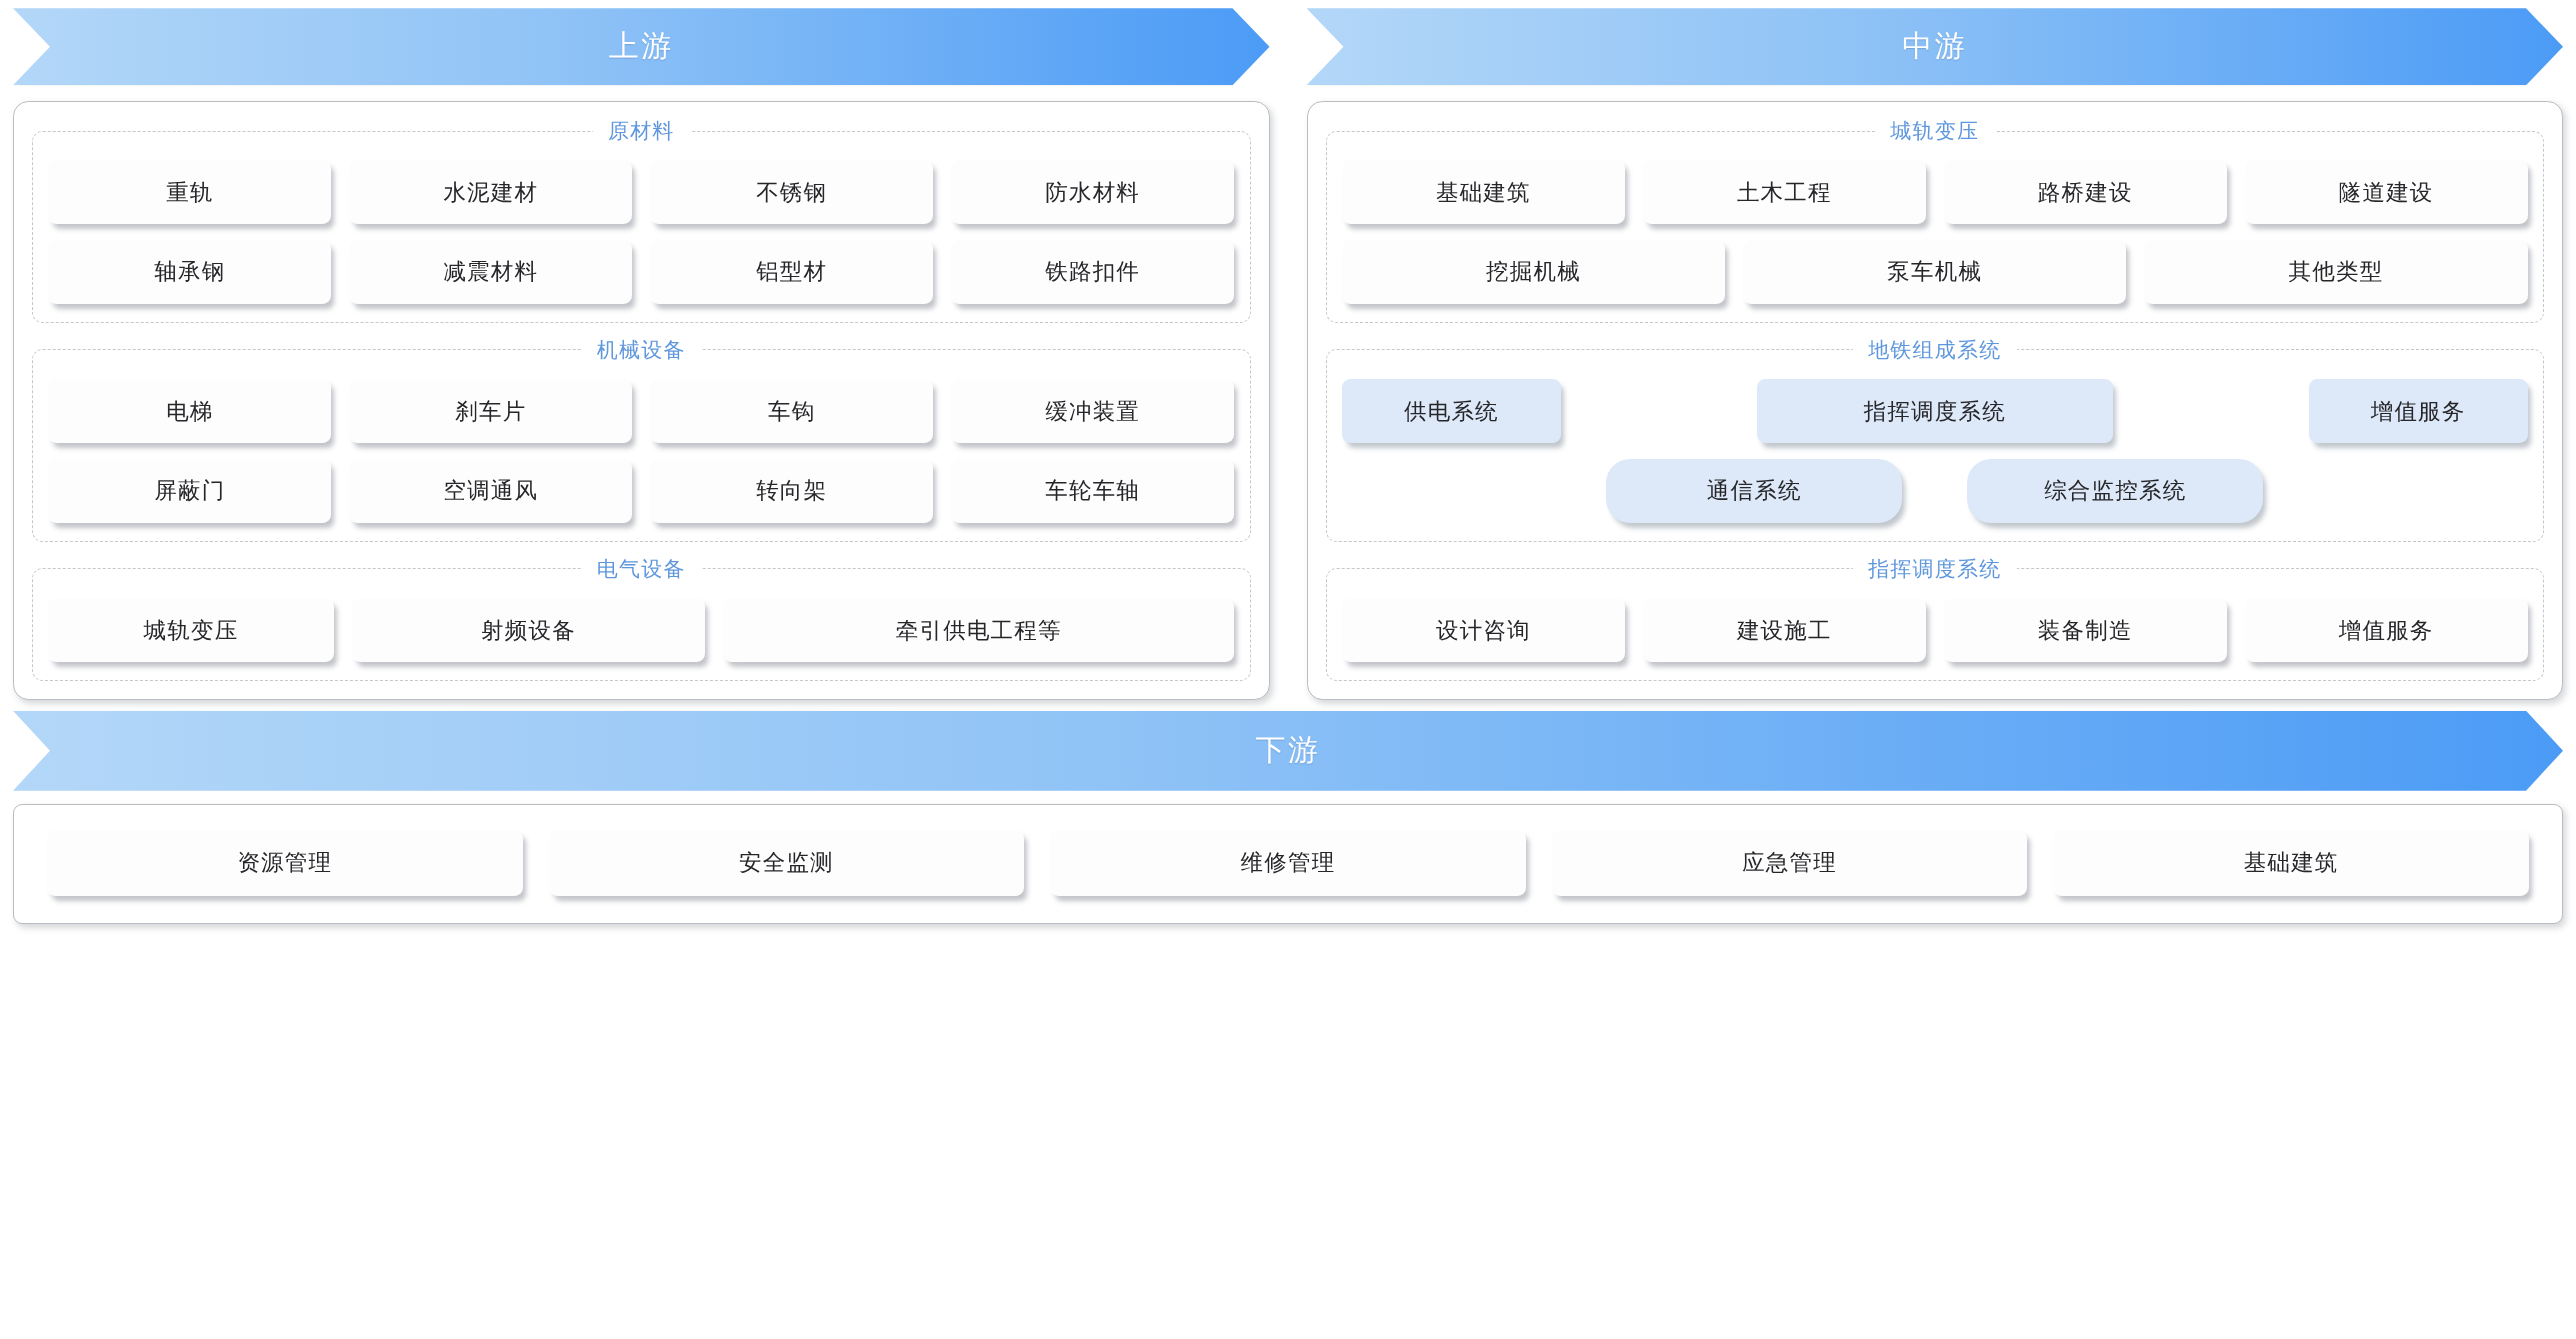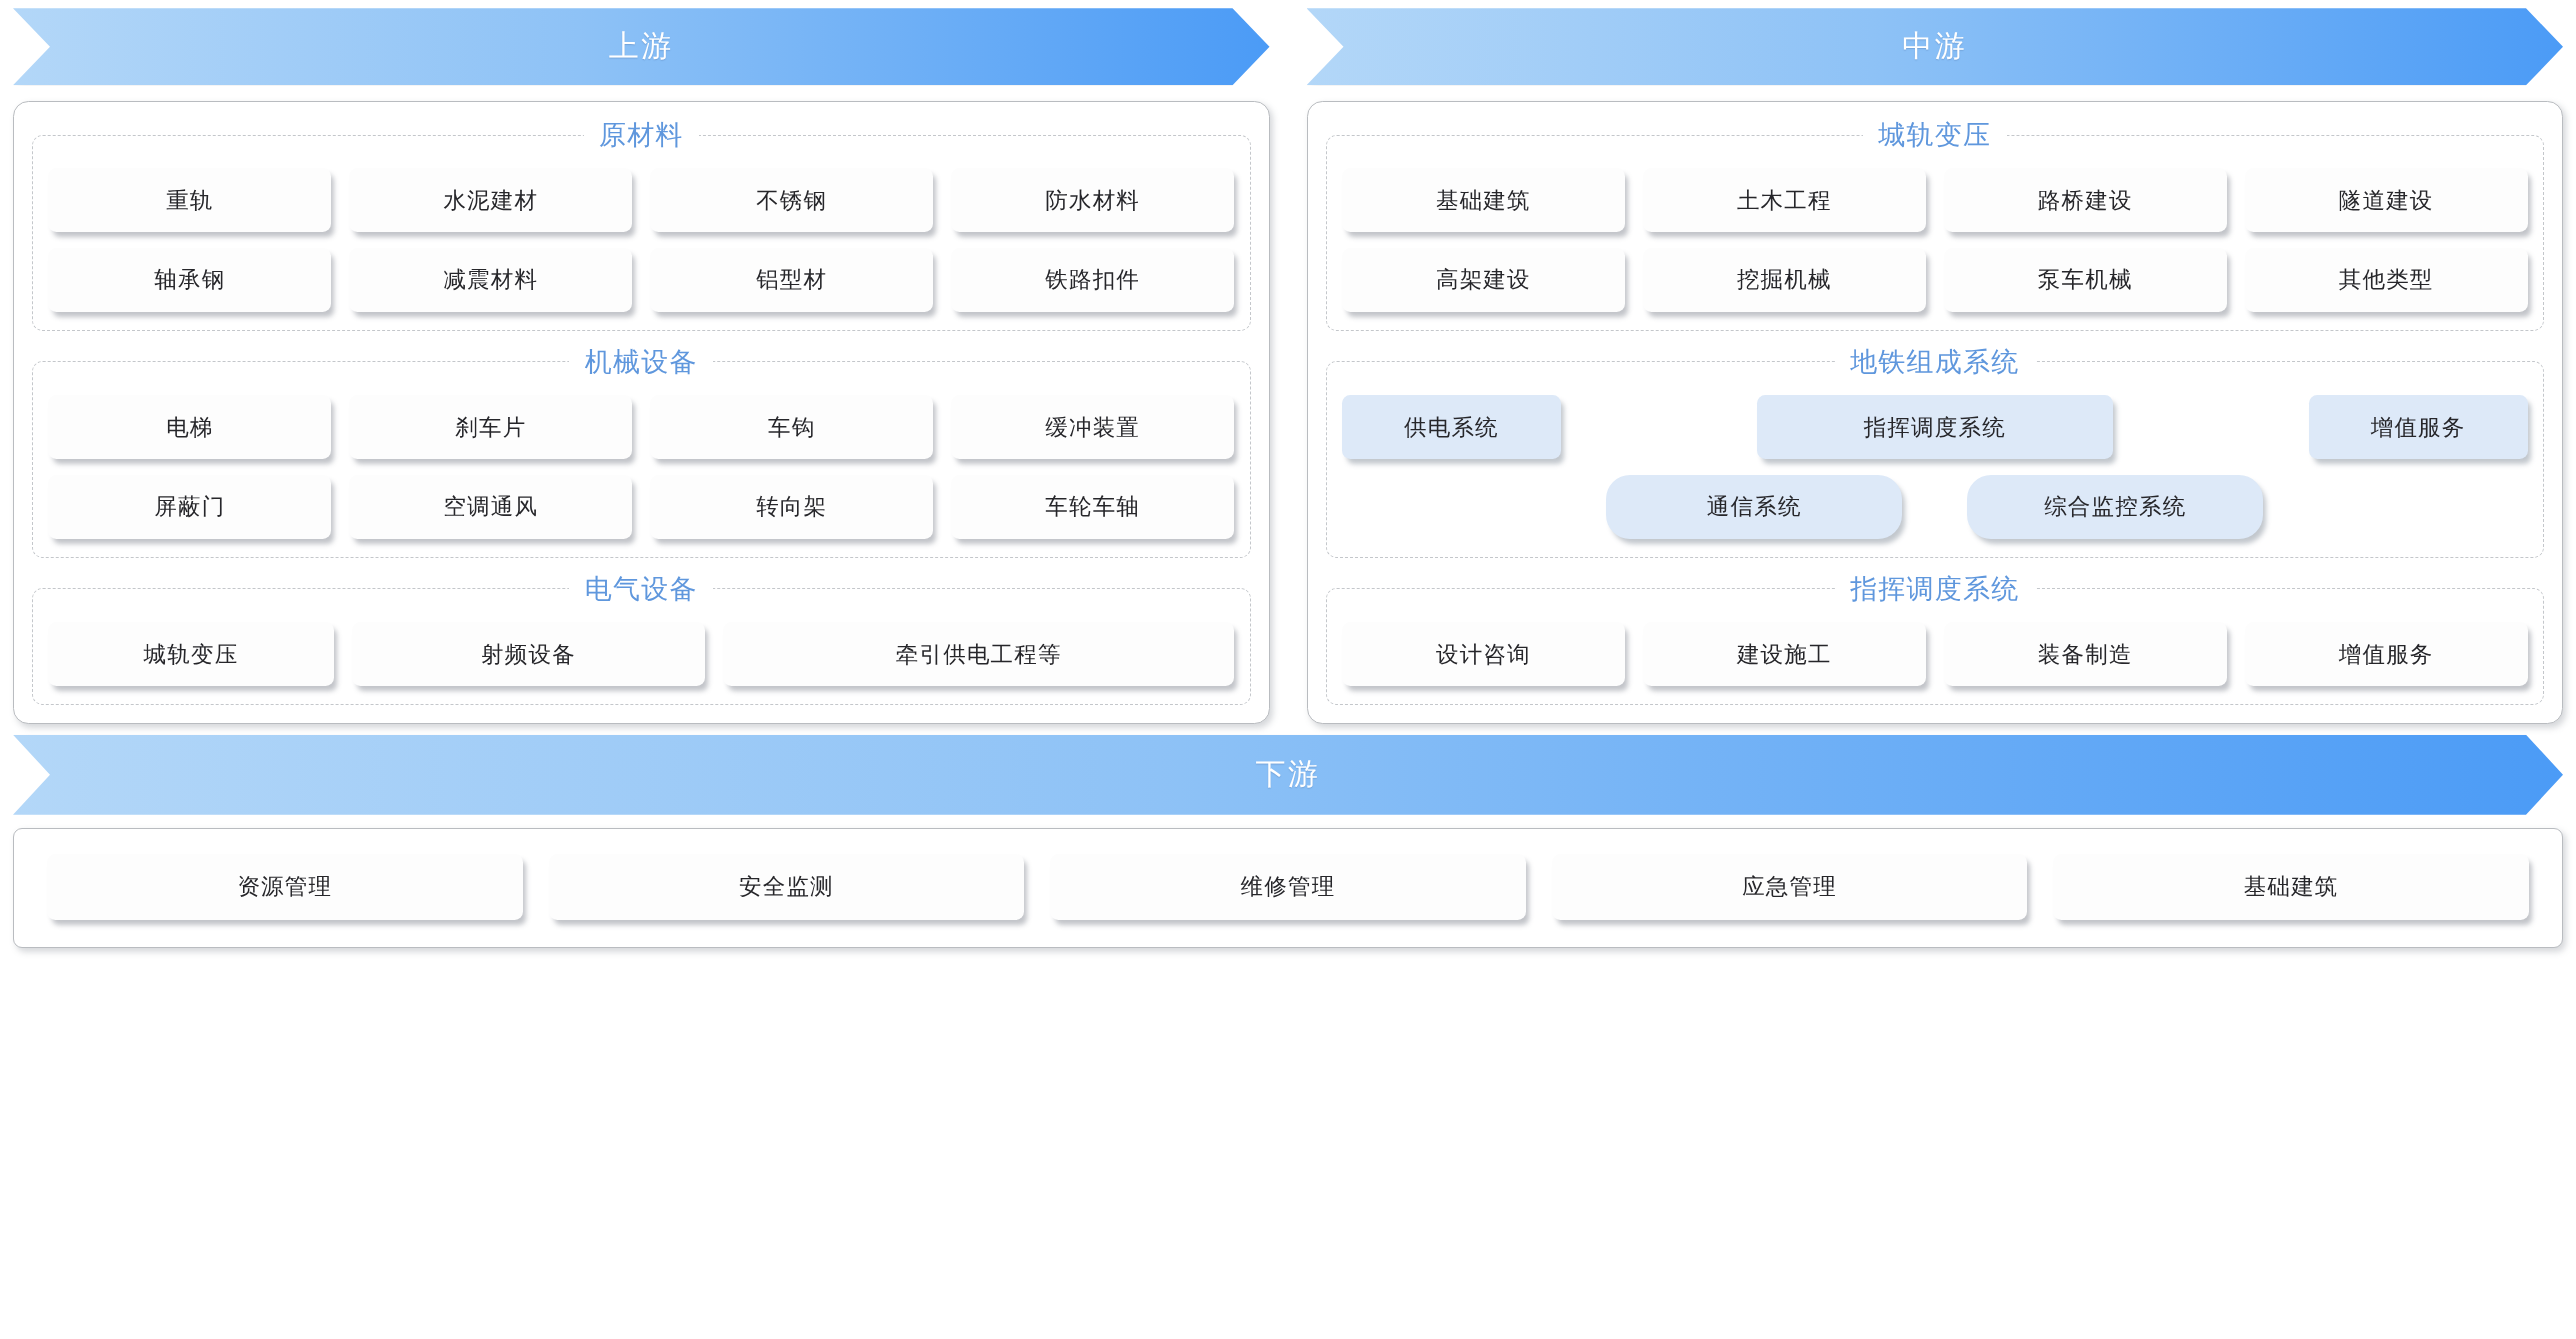--- a/index.html
+++ b/index.html
@@ -77,21 +77,21 @@
   
   .group {
     border: 1.2px dashed #c4c7cb;
     border-radius: 10.7px;
     margin: 0;
     padding: 15.4px 15.4px 18px 15.4px;
     min-width: 0;
   }
   .group-title {
     color: #5f97dd;
-    font-size: 27px;
+    font-size: 21px;
     padding: 0 15.4px;
     margin-left: auto;
     margin-right: auto;
     text-align: center;
     letter-spacing: 1.2px;
   }
 
   .group-body {
     display: flex;
     flex-direction: column;
@@ -229,21 +229,20 @@
       <fieldset class="group">
         <legend class="group-title">城轨变压</legend>
         <div class="group-body">
           <div class="chip-row equal">
             <div class="chip">基础建筑</div>
             <div class="chip">土木工程</div>
             <div class="chip">路桥建设</div>
             <div class="chip">隧道建设</div>
           </div>
           <div class="chip-row equal">
-            <div class="chip">高架建设</div>
             <div class="chip">挖掘机械</div>
             <div class="chip">泵车机械</div>
             <div class="chip">其他类型</div>
           </div>
         </div>
       </fieldset>
 
       <fieldset class="group">
         <legend class="group-title">地铁组成系统</legend>
         <div class="group-body">

